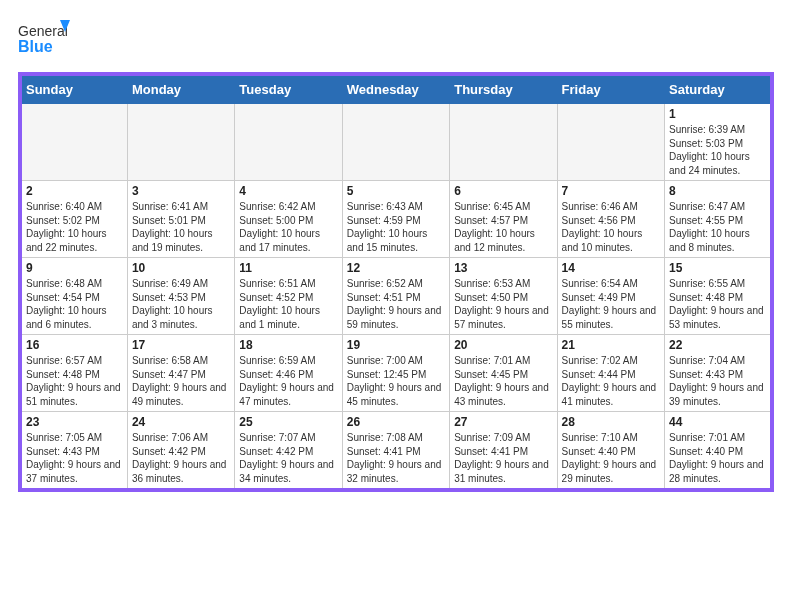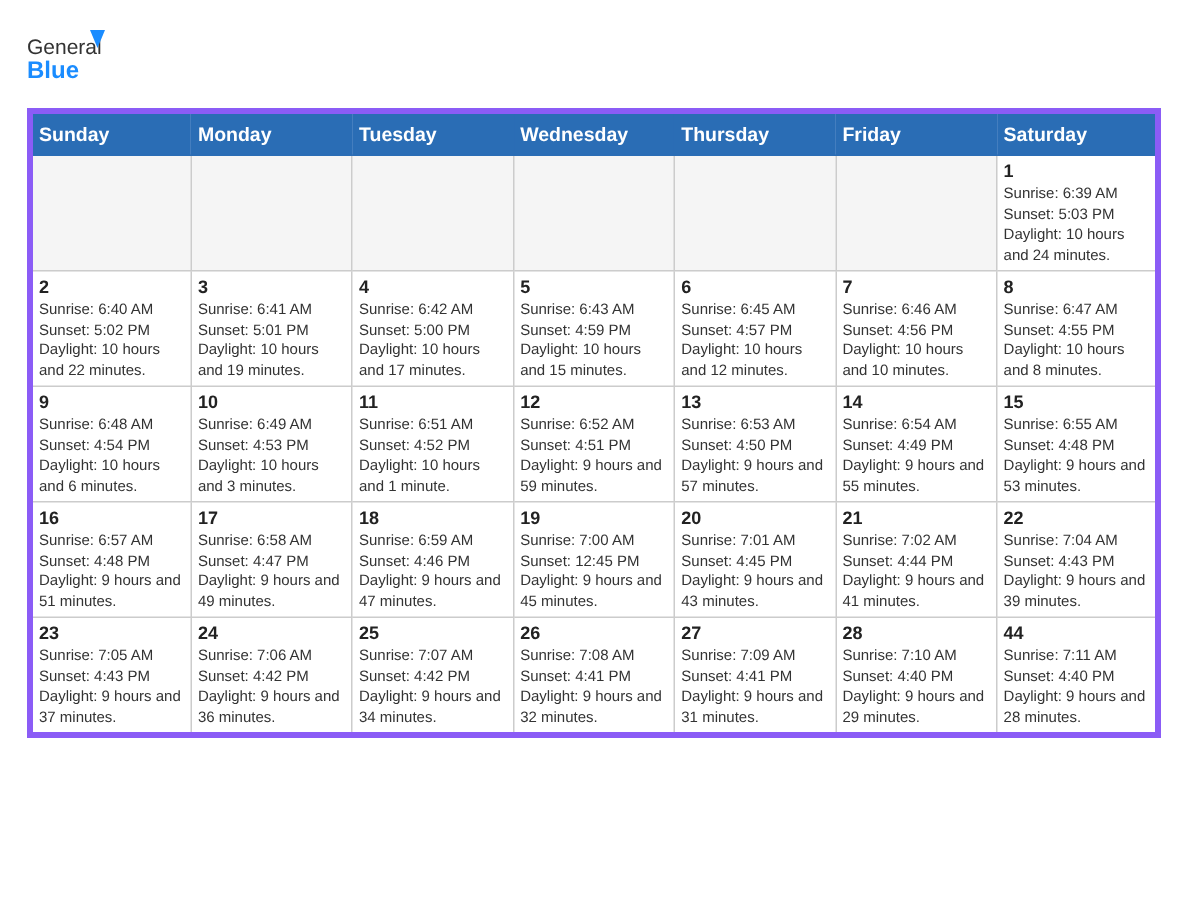--- a/index.html
+++ b/index.html
@@ -321,21 +321,21 @@
           </td>
           <td>
             <span class="day-number">28</span>
             <div class="day-info">Sunrise: 7:10 AM
 Sunset: 4:40 PM
 Daylight: 9 hours
 and 29 minutes.</div>
           </td>
           <td>
             <span class="day-number">44</span>
-            <div class="day-info">Sunrise: 7:11 AM
+            <div class="day-info">Sunrise: 7:01 AM
 Sunset: 4:40 PM
 Daylight: 9 hours
 and 28 minutes.</div>
           </td>
         </tr>
       </tbody>
   </table>
 </div>
 
 </body></html>

